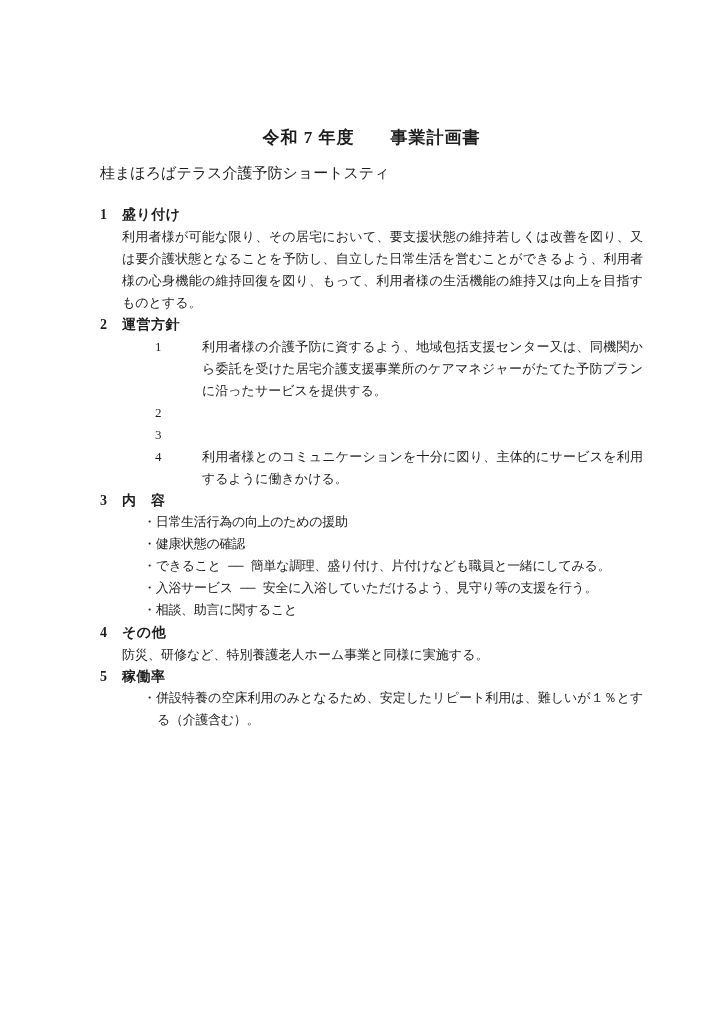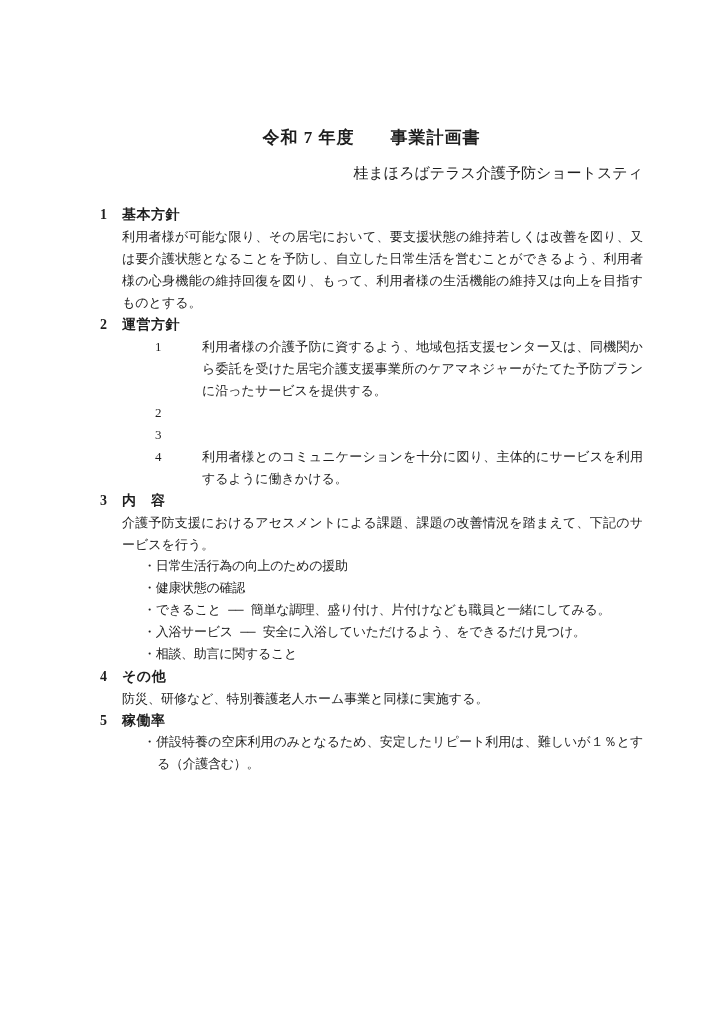--- a/index.html
+++ b/index.html
@@ -23,21 +23,20 @@
     line-height: 24px;
     font-weight: 700;
     text-align: center;
     margin-bottom: 12px;
     letter-spacing: 1px;
   }
 
   .doc-subtitle {
     font-size: 15px;
     line-height: 22px;
-    text-align: right;
     margin-bottom: 20px;
   }
 
   .sec-head {
     display: flex;
     font-weight: 700;
     font-size: 14px;
     line-height: 22px;
   }
   .sec-num { flex: 0 0 22px; }
@@ -66,21 +65,21 @@
 
 <div class="page">
 
   <h1 class="doc-title">令和 7 年度　　事業計画書</h1>
 
   <div class="doc-subtitle">桂まほろばテラス介護予防ショートスティ</div>
 
   <section>
     <div class="sec-head">
       <span class="sec-num">1</span>
-      <span class="sec-title">基本方針</span>
+      <span class="sec-title">盛り付け</span>
     </div>
     <div class="sec-body">
       <p class="para">利用者様が可能な限り、その居宅において、要支援状態の維持若しくは改善を図り、又は要介護状態となることを予防し、自立した日常生活を営むことができるよう、利用者様の心身機能の維持回復を図り、もって、利用者様の生活機能の維持又は向上を目指すものとする。</p>
     </div>
   </section>
 
   <section>
     <div class="sec-head">
       <span class="sec-num">2</span>
       <span class="sec-title">運営方針</span>
@@ -102,25 +101,24 @@
       </div>
     </div>
   </section>
 
   <section>
     <div class="sec-head">
       <span class="sec-num">3</span>
       <span class="sec-title">内　容</span>
     </div>
     <div class="sec-body">
-      <p class="para">介護予防支援におけるアセスメントによる課題、課題の改善情況を踏まえて、下記のサービスを行う。</p>
       <div class="bullet">・日常生活行為の向上のための援助</div>
       <div class="bullet">・健康状態の確認</div>
       <div class="bullet">・できること ── 簡単な調理、盛り付け、片付けなども職員と一緒にしてみる。</div>
-      <div class="bullet">・入浴サービス ── 安全に入浴していただけるよう、をできるだけ見つけ。</div>
+      <div class="bullet">・入浴サービス ── 安全に入浴していただけるよう、見守り等の支援を行う。</div>
       <div class="bullet">・相談、助言に関すること</div>
     </div>
   </section>
 
   <section>
     <div class="sec-head">
       <span class="sec-num">4</span>
       <span class="sec-title">その他</span>
     </div>
     <div class="sec-body">

